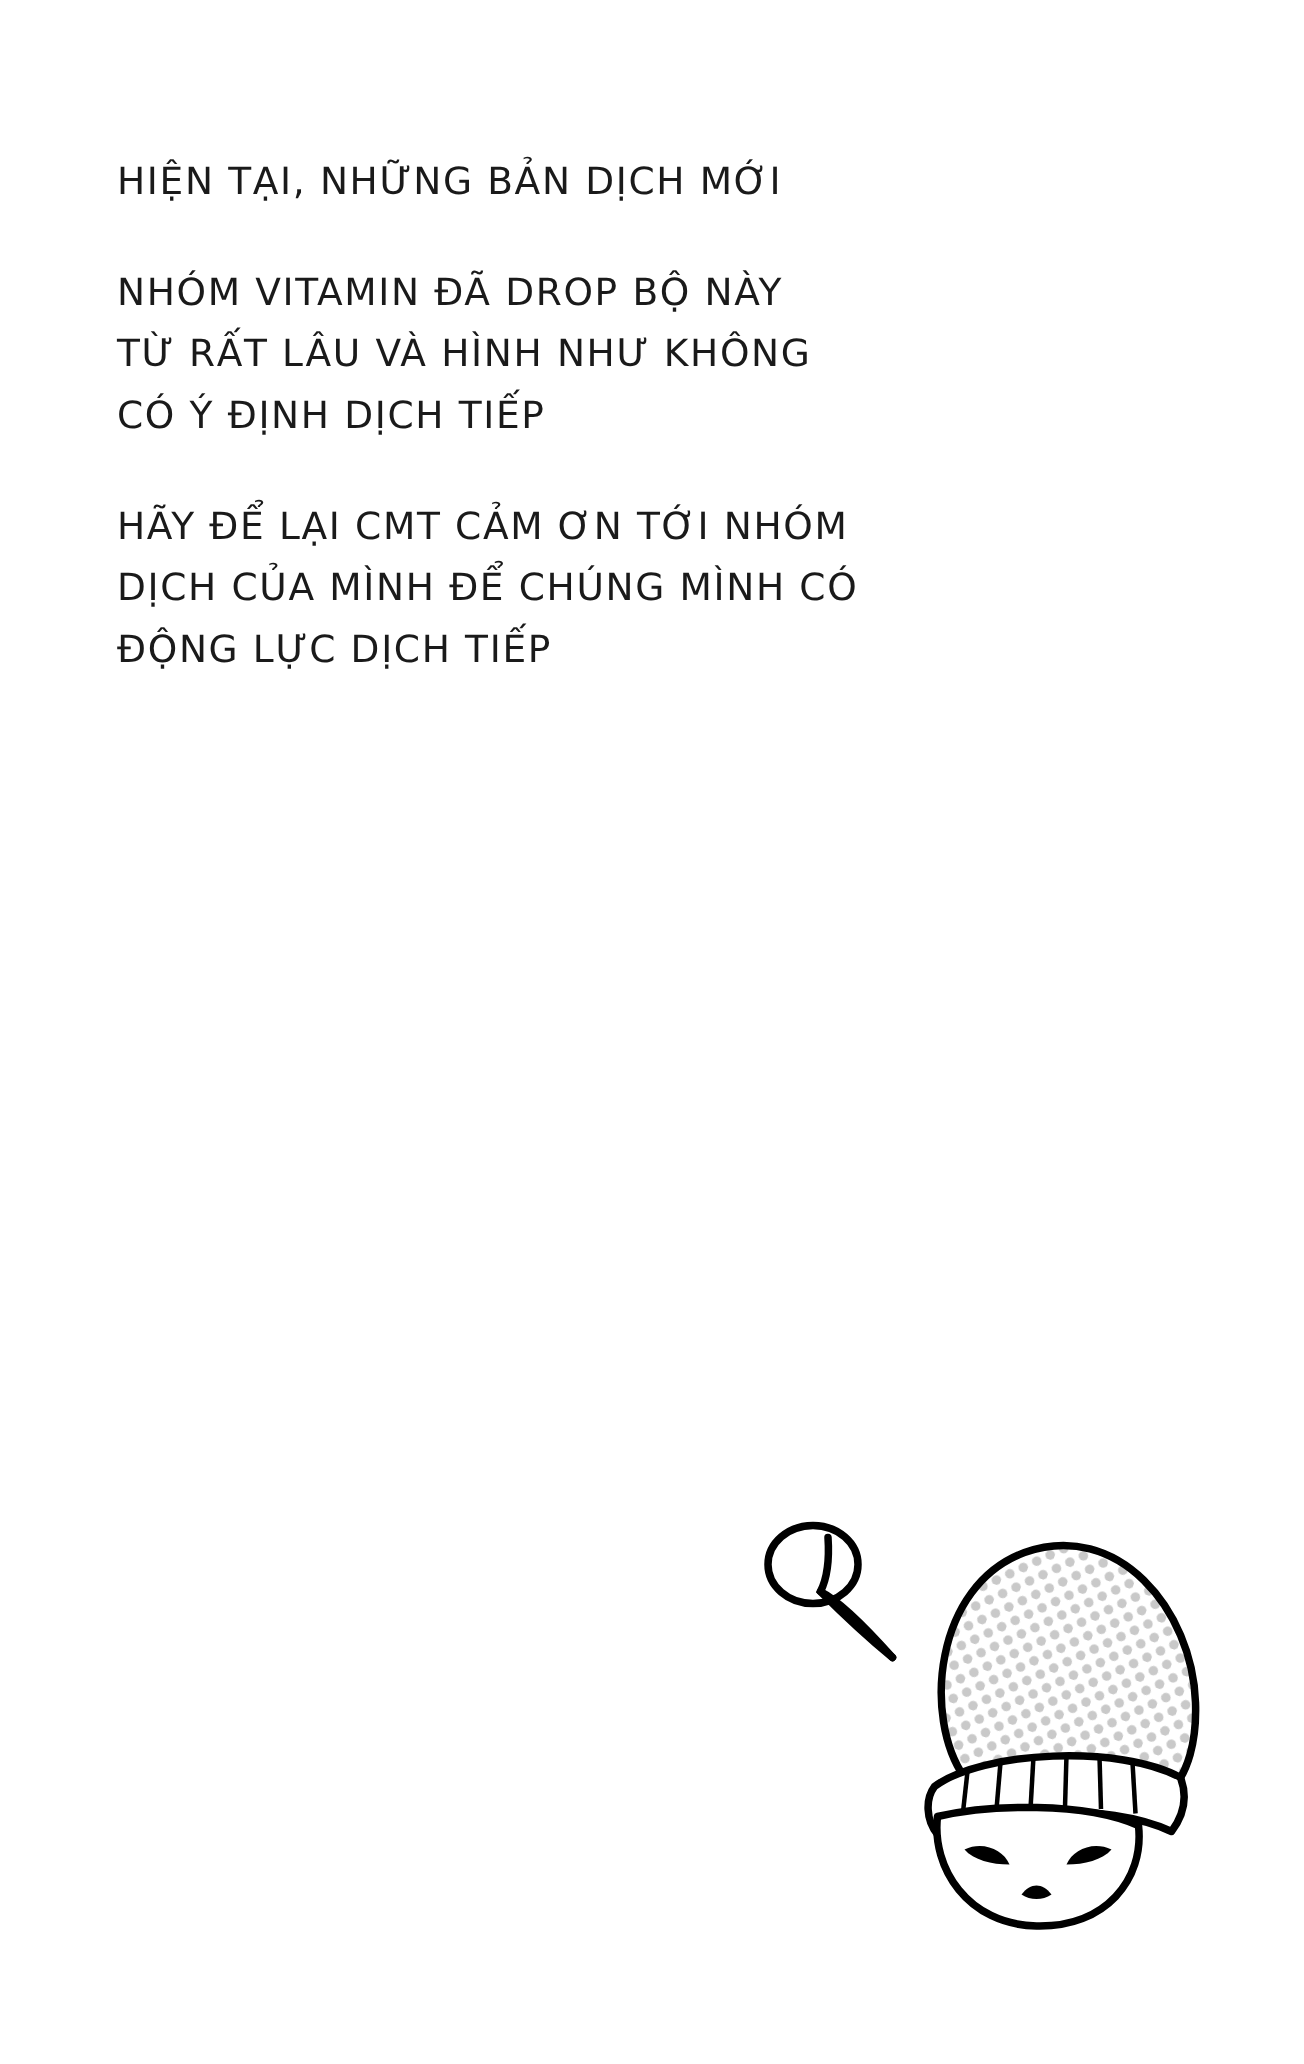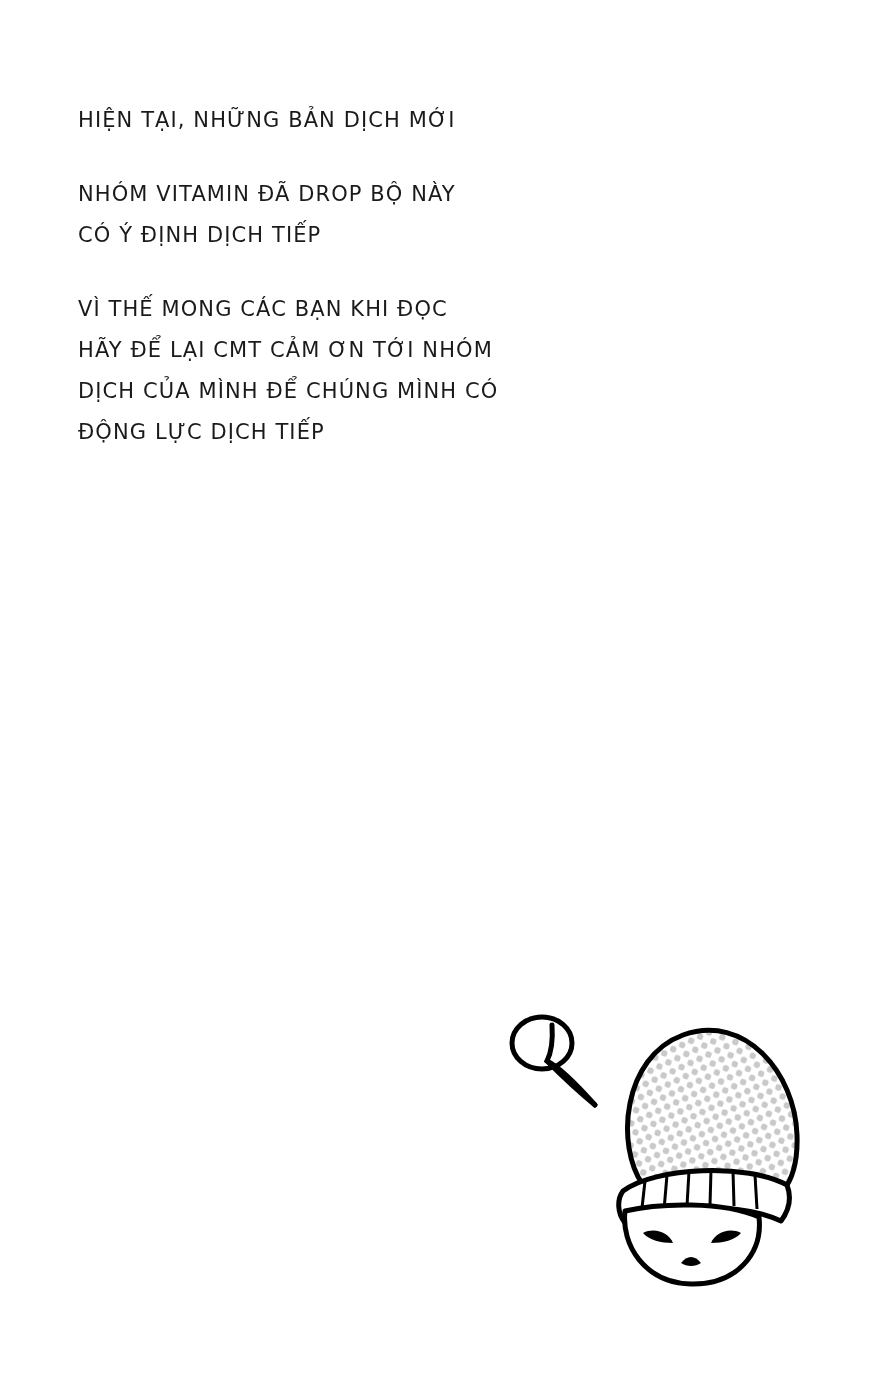--- a/index.html
+++ b/index.html
@@ -21,21 +21,21 @@
     background: #ffffff;
   }
 
   .note-text {
     position: absolute;
     left: 78px;
     top: 100px;
     width: 720px;
     color: #1a1a1a;
     font-family: "DejaVu Sans", sans-serif;
-    font-size: 21px;
+    font-size: 25px;
     line-height: 41px;
     letter-spacing: 1.1px;
     font-weight: 500;
     text-transform: uppercase;
   }
 
   .para {
     margin: 0 0 33px 0;
   }
   .para:last-child {
@@ -66,25 +66,25 @@
 <div class="page">
 
   <div class="note-text">
 
     <div class="para">
       <span class="line">HIỆN TẠI, NHỮNG BẢN DỊCH MỚI</span>
     </div>
 
     <div class="para">
       <span class="line">NHÓM VITAMIN ĐÃ DROP BỘ NÀY</span>
+      <span class="line">TỪ RẤT LÂU VÀ HÌNH NHƯ KHÔNG</span>
       <span class="line">CÓ Ý ĐỊNH DỊCH TIẾP</span>
     </div>
 
     <div class="para">
-      <span class="line">VÌ THẾ MONG CÁC BẠN KHI ĐỌC</span>
       <span class="line">HÃY ĐỂ LẠI CMT CẢM ƠN TỚI NHÓM</span>
       <span class="line">DỊCH CỦA MÌNH ĐỂ CHÚNG MÌNH CÓ</span>
       <span class="line">ĐỘNG LỰC DỊCH TIẾP</span>
     </div>
 
     <div class="para">
     </div>
 
 
   </div>

